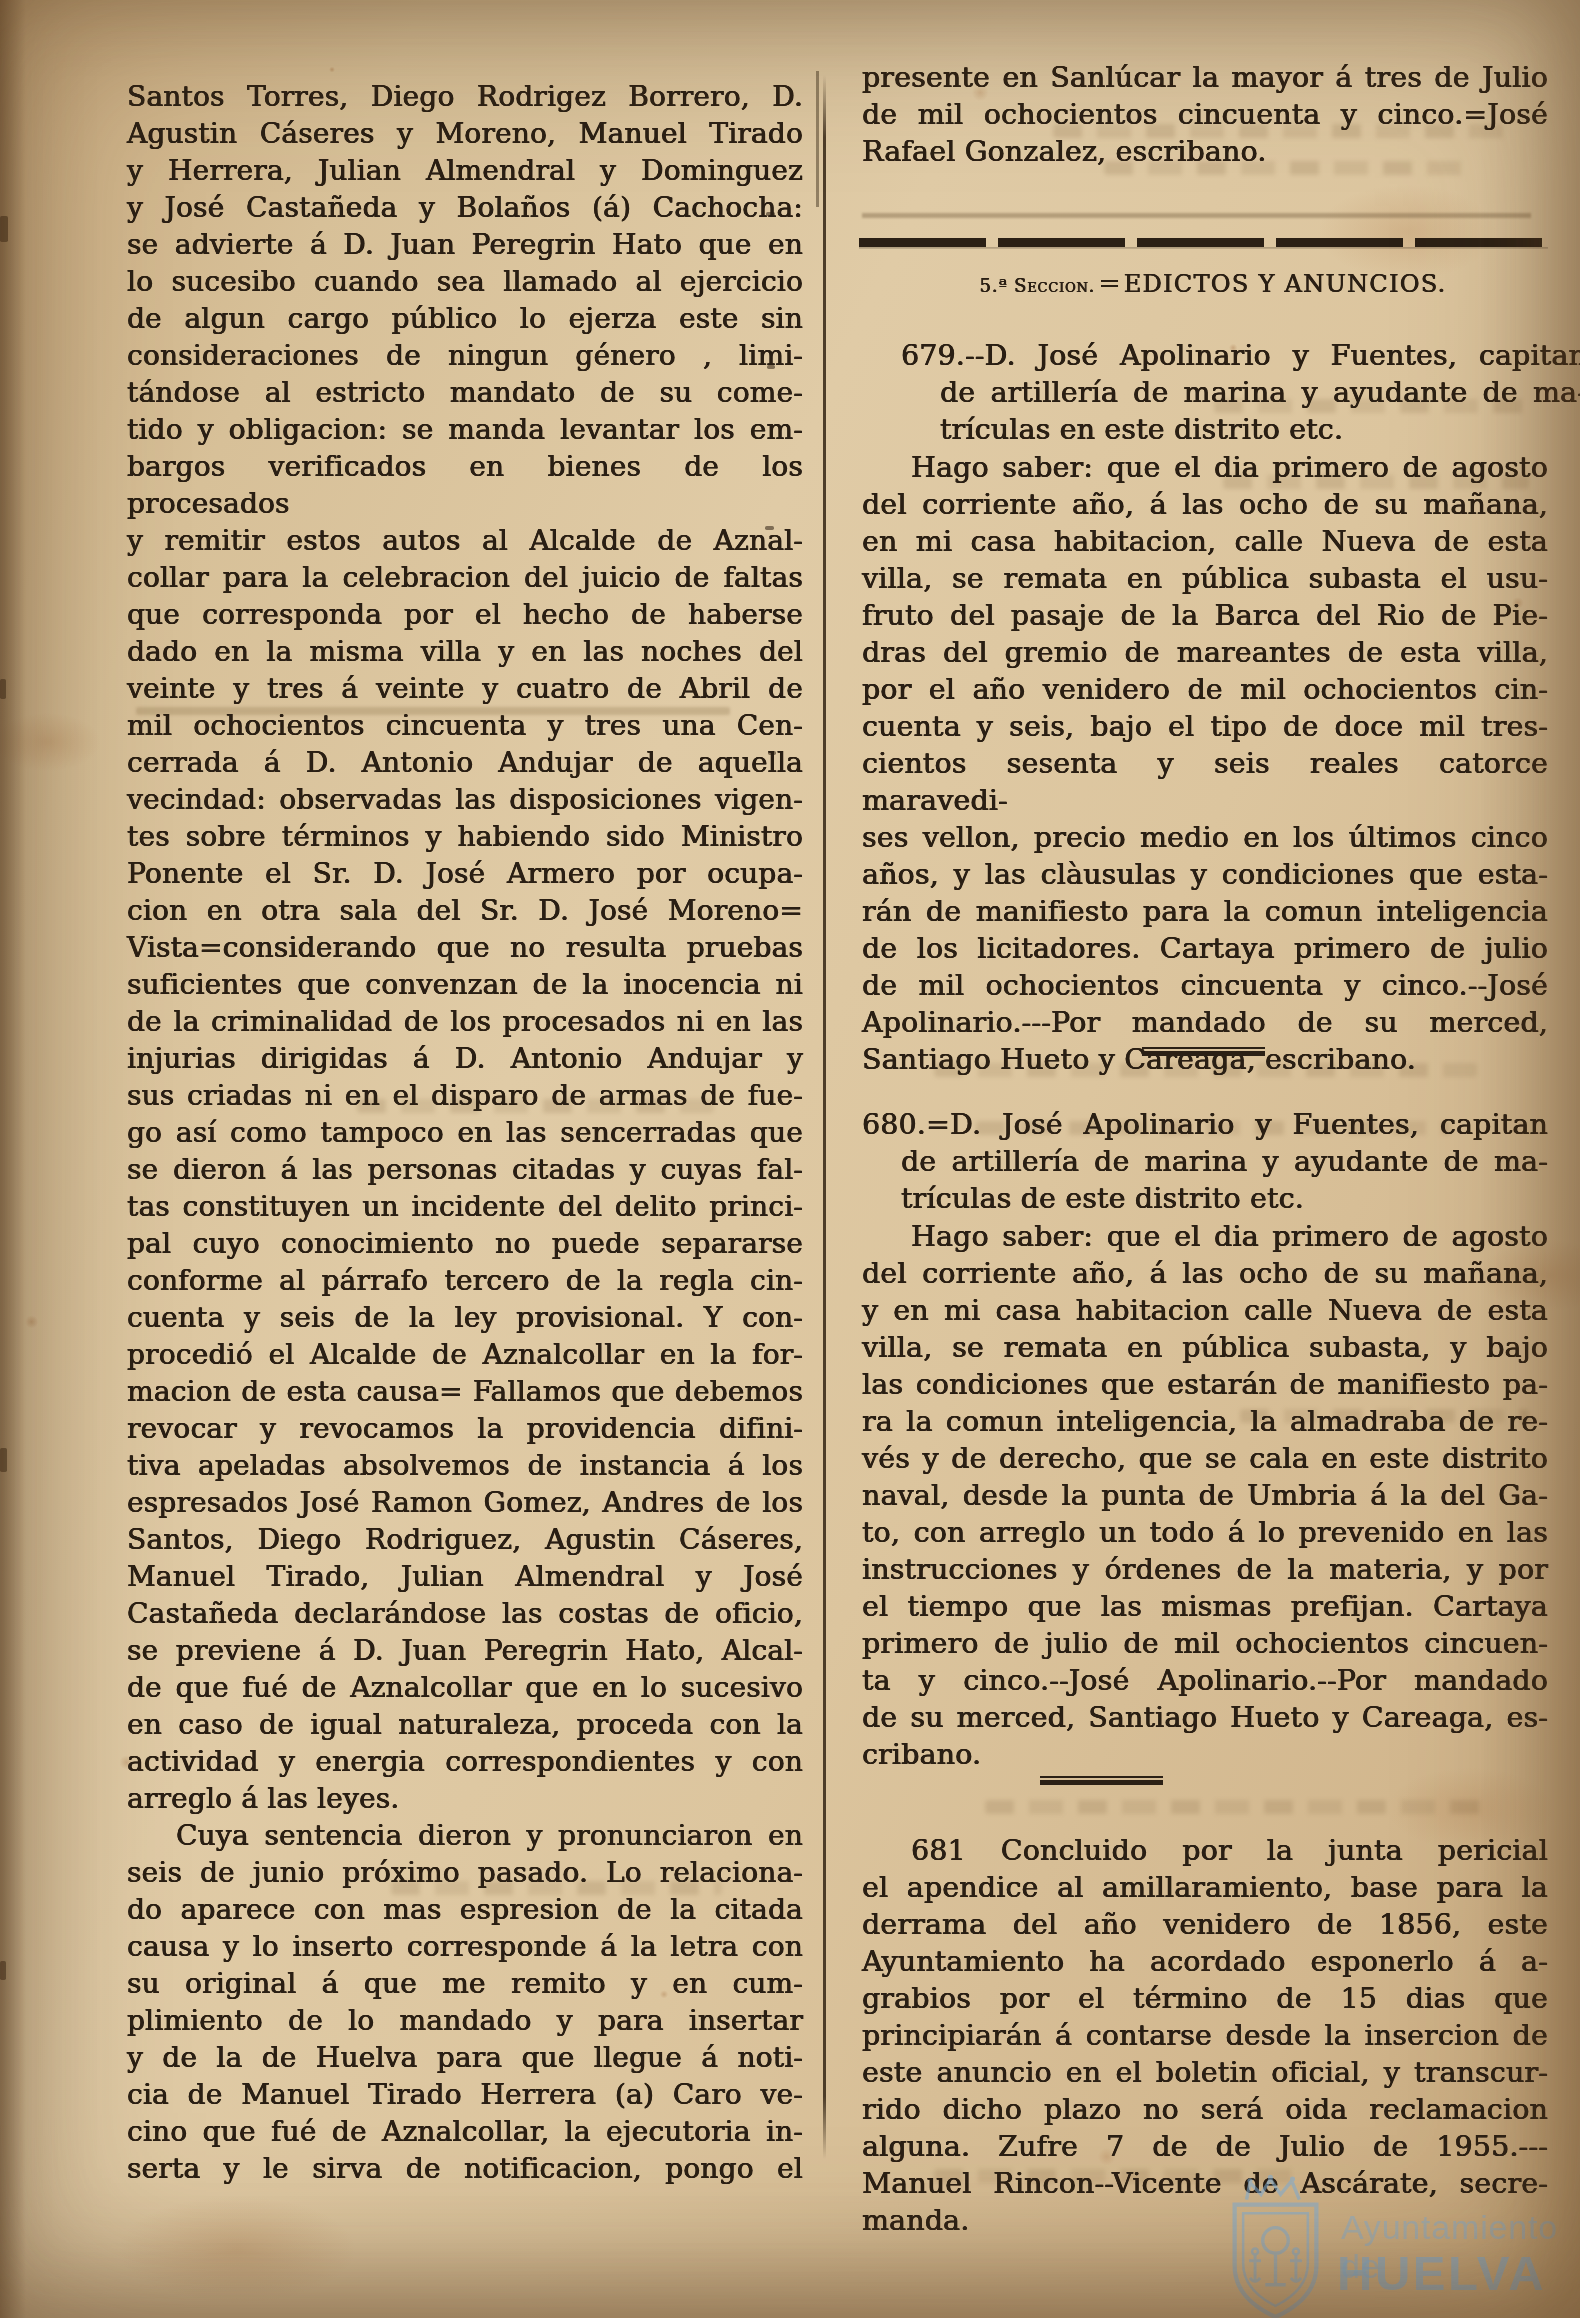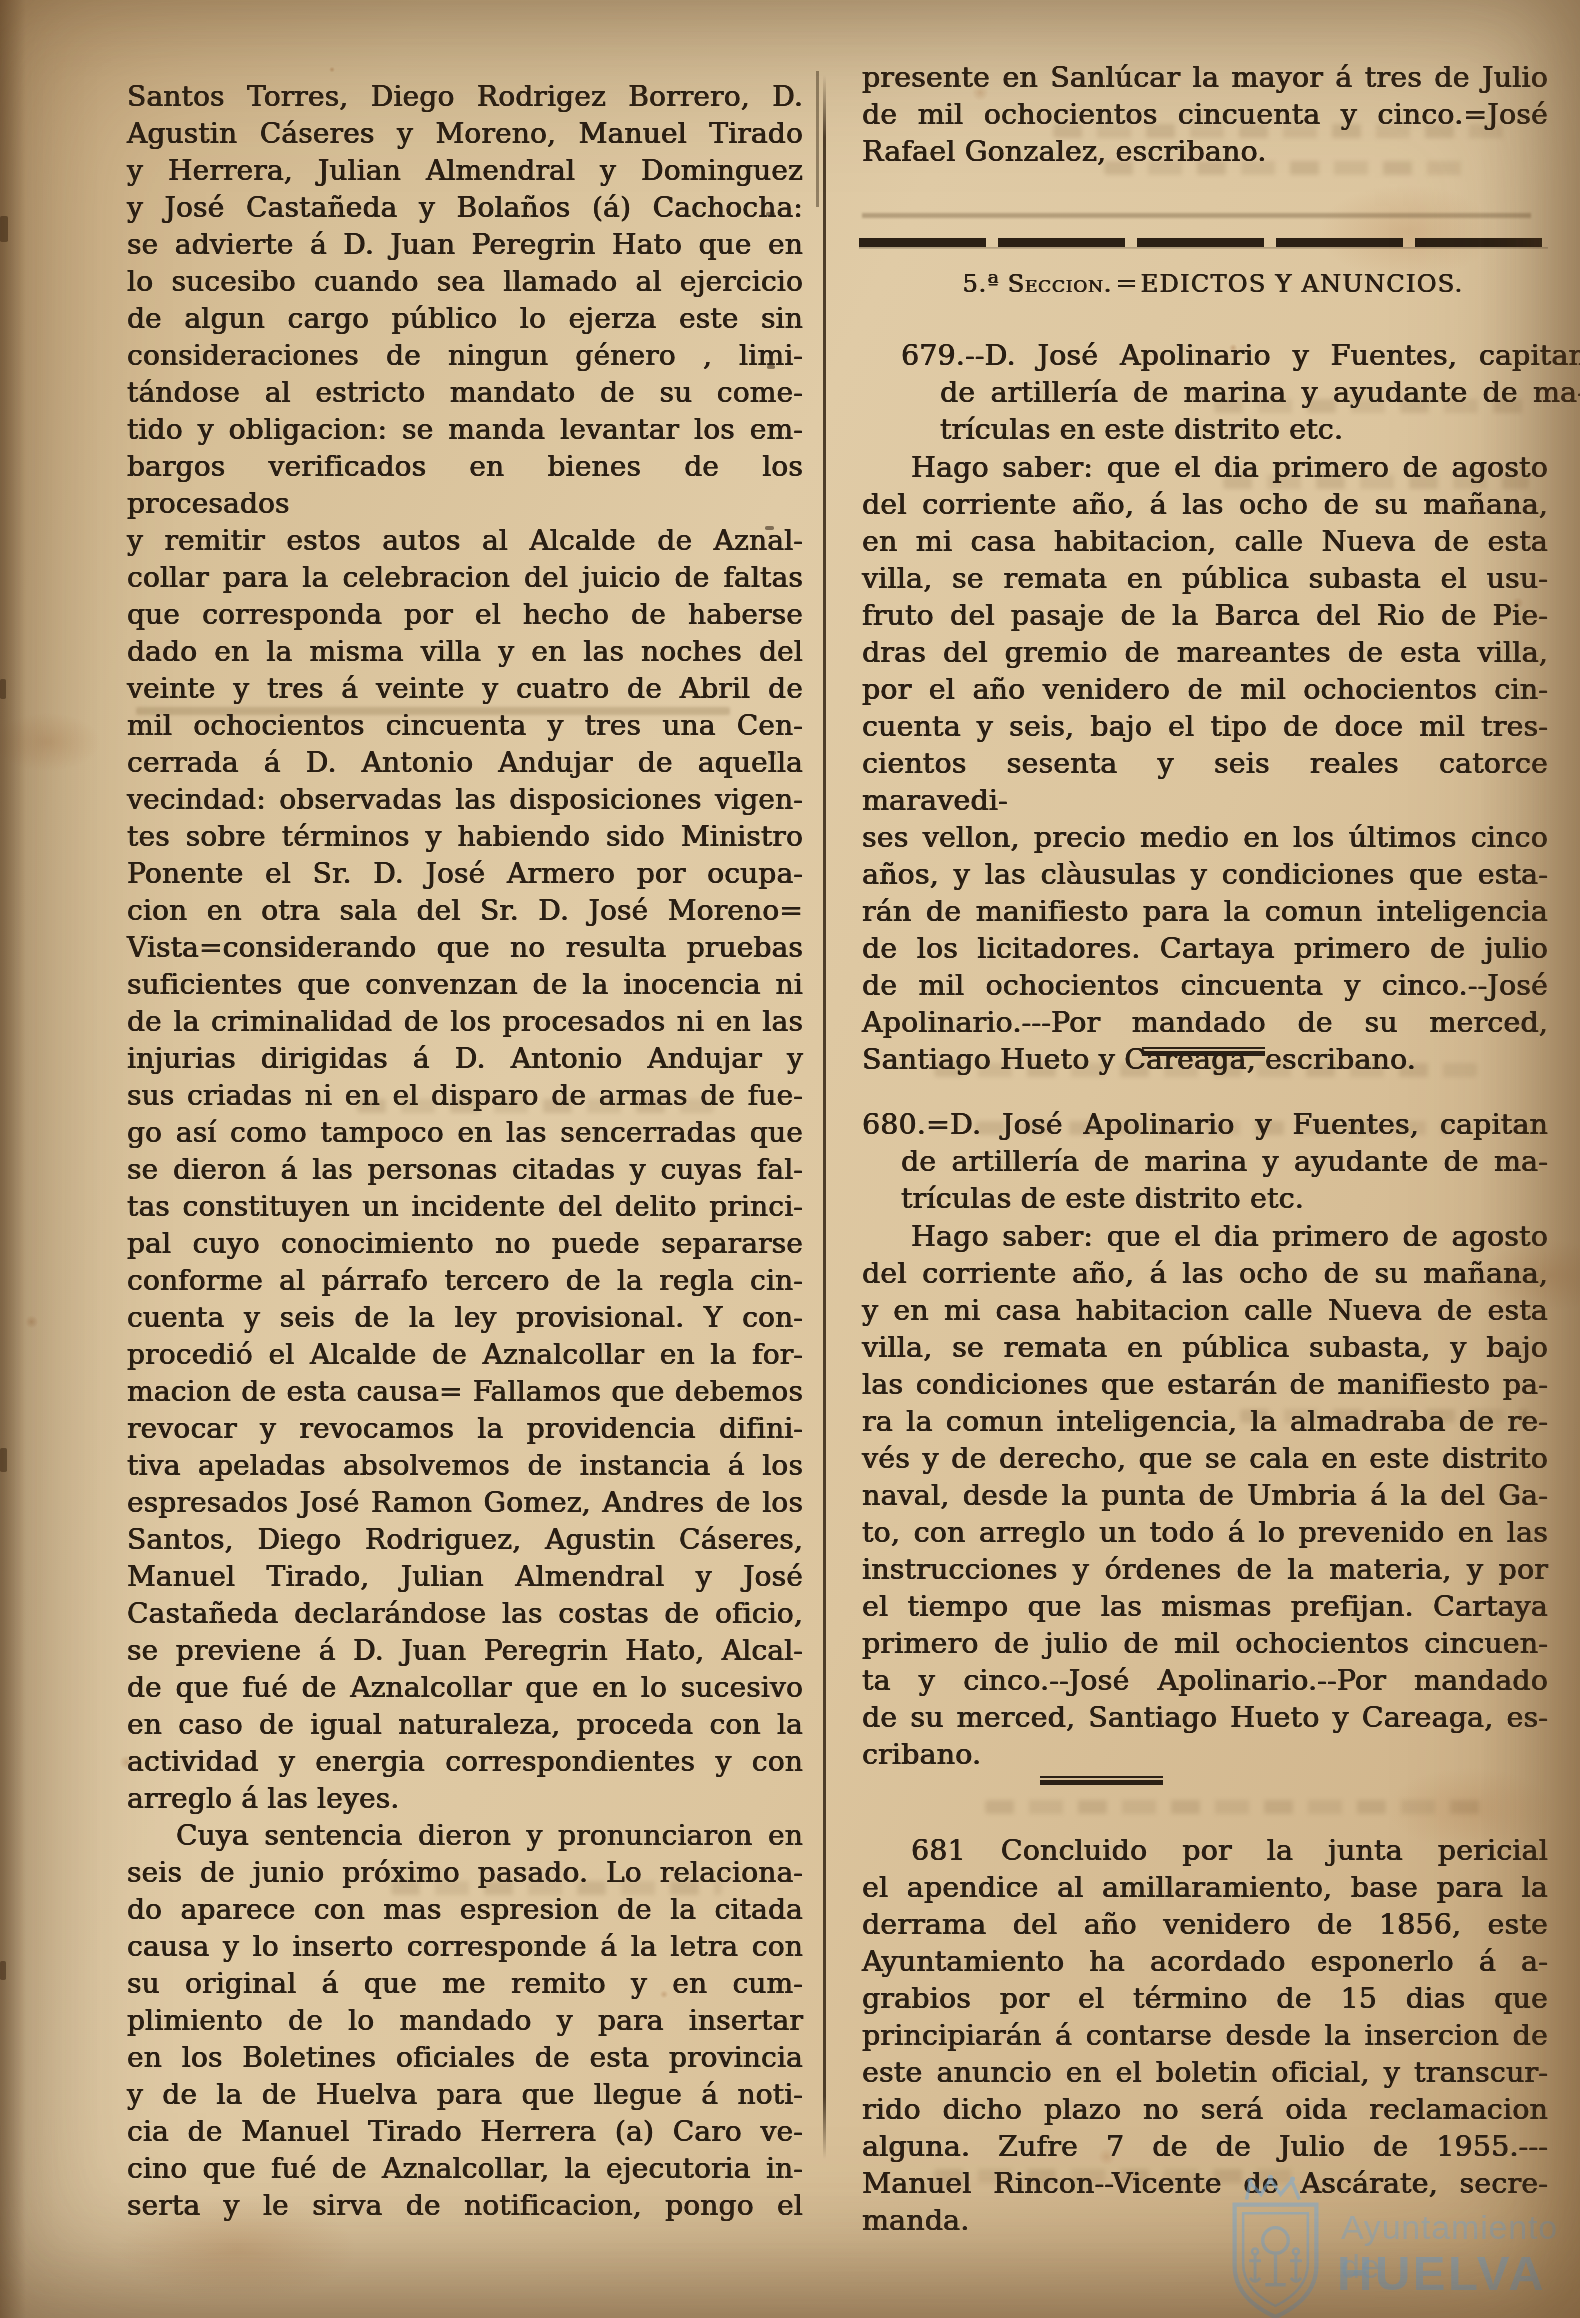--- a/index.html
+++ b/index.html
@@ -44,21 +44,21 @@
   .tline.ind2{padding-left:49px;}
 
   .rule-thin{position:absolute;height:5.1px;background:rgba(110,88,56,.38);filter:blur(1px);}
   .rule-thick{position:absolute;height:9.3px;
     background:repeating-linear-gradient(90deg,#2b2015 0 127px,rgba(43,32,21,0) 127px 139px);
     box-shadow:0 1.7px 0 rgba(43,32,21,.25);}
   .rule-small{position:absolute;height:8.5px;
     background:linear-gradient(180deg,#2b2015 0 2.5px,transparent 2.5px 4.2px,#2b2015 4.2px 8.5px);}
   .sec-header{position:absolute;text-align:center;white-space:nowrap;
     text-shadow:0.5px 0 currentColor,-0.3px 0 currentColor;}
-  .sec-prefix{font-variant:small-caps;font-size:24px;letter-spacing:0.8px;margin-left:16px;}
+  .sec-prefix{font-variant:small-caps;font-size:18px;letter-spacing:0.8px;margin-left:16px;}
   .sec-sep{font-size:26px;padding:0 3.4px;}
   .sec-title{font-size:24px;letter-spacing:1.3px;}
 
   .gutter-rule{position:absolute;width:3.4px;background:linear-gradient(180deg,rgba(52,37,20,0),rgba(52,37,20,.85) 3%,rgba(52,37,20,.85) 97%,rgba(52,37,20,0));}
   .gutter-echo{position:absolute;width:2.5px;background:rgba(52,37,20,.45);}
 
   .watermark{position:absolute;pointer-events:none;}
   .wm-text1{position:absolute;font-family:"Liberation Sans",sans-serif;font-size:34px;
     color:var(--wm,#7fafd8);opacity:.48;letter-spacing:0.8px;}
   .wm-text2{position:absolute;font-family:"Liberation Sans",sans-serif;font-size:49px;font-weight:bold;
@@ -143,21 +143,20 @@
       <div class="tline">de que fué de Aznalcollar que en lo sucesivo</div>
       <div class="tline">en caso de igual naturaleza, proceda con la</div>
       <div class="tline">actividad y energia correspondientes y con</div>
       <div class="tline noj">arreglo á las leyes.</div>
       <div class="tline ind2">Cuya sentencia dieron y pronunciaron en</div>
       <div class="tline">seis de junio próximo pasado. Lo relaciona-</div>
       <div class="tline">do aparece con mas espresion de la citada</div>
       <div class="tline">causa y lo inserto corresponde á la letra con</div>
       <div class="tline">su original á que me remito y en cum-</div>
       <div class="tline">plimiento de lo mandado y para insertar</div>
-      <div class="tline">en los Boletines oficiales de esta provincia</div>
       <div class="tline">y de la de Huelva para que llegue á noti-</div>
       <div class="tline">cia de Manuel Tirado Herrera (a) Caro ve-</div>
       <div class="tline">cino que fué de Aznalcollar, la ejecutoria in-</div>
       <div class="tline">serta y le sirva de notificacion, pongo el</div>
     </div>
 
   <div class="tcol rc" style="left:862px;top:59px;width:686px;">
       <div class="tline">presente en Sanlúcar la mayor á tres de Julio</div>
       <div class="tline">de mil ochocientos cincuenta y cinco.=José</div>
       <div class="tline noj">Rafael Gonzalez, escribano.</div>

